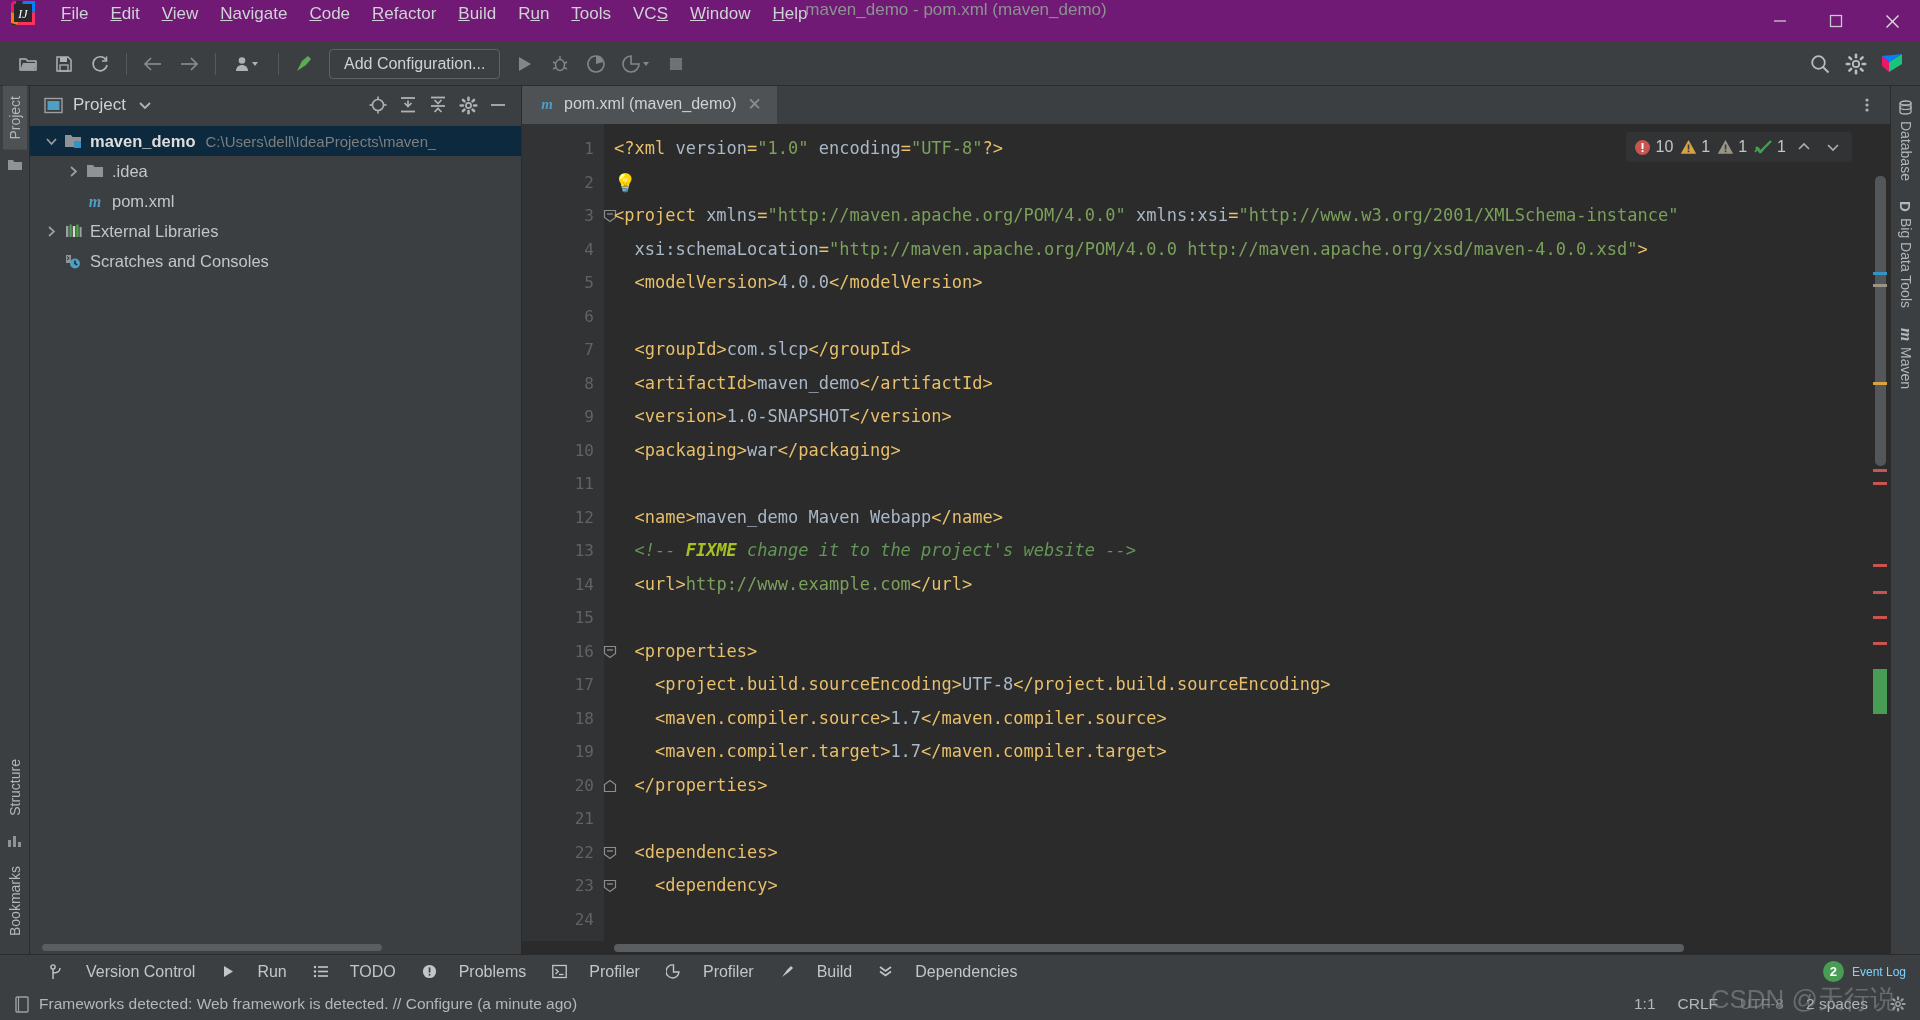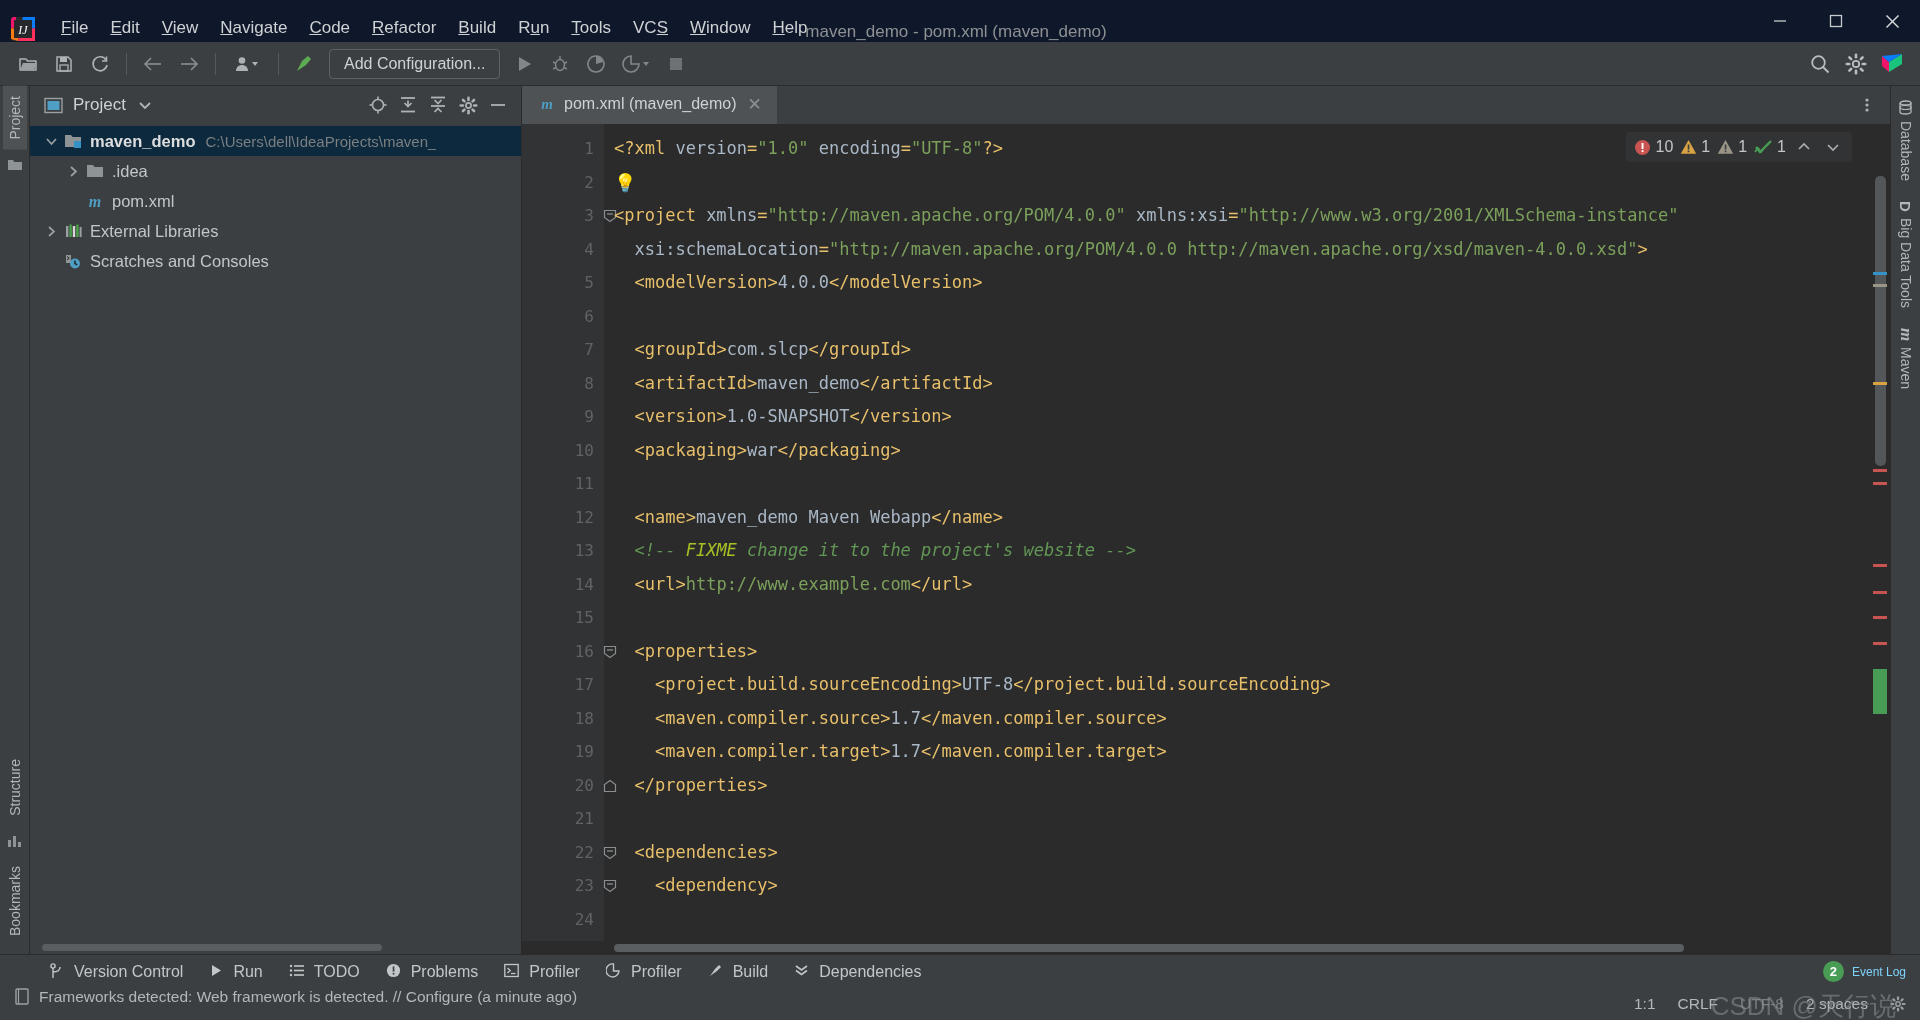--- a/index.html
+++ b/index.html
@@ -7,21 +7,21 @@
     width: 1920px; height: 1020px;
     background: #3c3f41;
     font-family: "Liberation Sans", sans-serif;
     overflow: hidden;
     color: #bbbbbb;
   }
   .app { width: 1920px; height: 1020px; display: flex; flex-direction: column; background: #3c3f41; }
 
   
   .menubar {
-    height: 42px; background: #0f172a; display: flex; align-items: flex-end;
+    height: 42px; background: #701a75; display: flex; align-items: flex-start;
     padding-left: 10px; position: relative; flex: none;
   }
   .ij-logo { width: 26px; height: 26px; position: relative; margin-right: 14px; flex:none; }
   .ij-logo svg { display:block; }
   .menu-item {
     font-size: 17px; color: #cfd2d4; padding: 4px 11px; cursor: default; white-space: nowrap;
   }
   .menu-item u { text-decoration: underline; }
   .win-title {
     position: absolute; left: 0; right: 8px; text-align: center;
@@ -125,21 +125,21 @@
   .code {
     flex: 1; padding: 8px 0 0 10px; font-family: "DejaVu Sans Mono", monospace;
     font-size: 17px; overflow: hidden; position: relative; min-width: 0;
   }
   .cline { height: 33.5px; line-height: 33.5px; white-space: pre; }
   .bulb { color: #f5c04a; font-size: 18px; }
 
   .tag   { color: #e8bf6a; }
   .str   { color: #7ba05b; }
   .txt   { color: #a9b7c6; }
-  .cmt-f { color: #a8c023; font-weight: normal; font-style: italic; margin-top: 24px; }
+  .cmt-f { color: #a8c023; font-weight: bold; font-style: italic; margin-top: 24px; }
   .cmt-i { color: #629755; font-style: italic; }
   .link  { color: #7ba05b; }
 
   
   .inspect {
     position: absolute; top: 8px; right: 38px; height: 30px; background: #313335;
     border-radius: 4px; display: flex; align-items: center; gap: 7px; padding: 0 8px;
     font-family: "Liberation Sans", sans-serif; font-size: 16px; color: #c3c6c8; z-index: 5;
   }
   .ins-grp { display: flex; align-items: center; gap: 4px; }
@@ -166,31 +166,31 @@
   
   .hscroll { height: 13px; background: #2b2b2b; display: flex; align-items: center; padding-left: 92px; flex:none;}
   .hscroll-thumb { height: 8px; background: #5a5e60; border-radius: 4px; width: 1070px; }
 
   
   .toolwin-bar {
     height: 34px; background: #3c3f41; display: flex; align-items: center;
     padding-left: 38px; border-top: 1px solid #2b2b2b; flex: none; position: relative;
   }
   .tw-btn {
-    display: flex; gap: 10px; font-size: 16px; color: #c3c6c8;
+    display: flex; align-items: center; gap: 22px; font-size: 16px; color: #c3c6c8;
     padding: 3px 11px; border-radius: 3px; margin-right: 4px; white-space: nowrap;
   }
   .tw-right { margin-left: auto; display: flex; align-items: center; padding-right: 14px; gap: 8px; }
   .badge-green {
     width: 21px; height: 21px; border-radius: 50%; background: #499c54; color: #fff;
     font-size: 13px; display: flex; align-items: center; justify-content: center; font-weight: bold;
   }
 
   .statusbar {
-    height: 32px; background: #3c3f41; display: flex; 
+    height: 32px; background: #3c3f41; display: flex; align-items: center;
     padding: 0 14px; font-size: 15.5px; color: #b4b7b9; flex: none; gap: 9px;
   }
   .sb-right { margin-left: auto; display: flex; align-items: center; gap: 22px; position: relative; }
   .sb-dim { color: #7b7f81; }
   .watermark {
     position: absolute; right: 10px; bottom: -4px; font-size: 26px; color: #8e9293;
     opacity: .55; white-space: nowrap; pointer-events: none;
   }
   svg { display: block; }
 </style>

